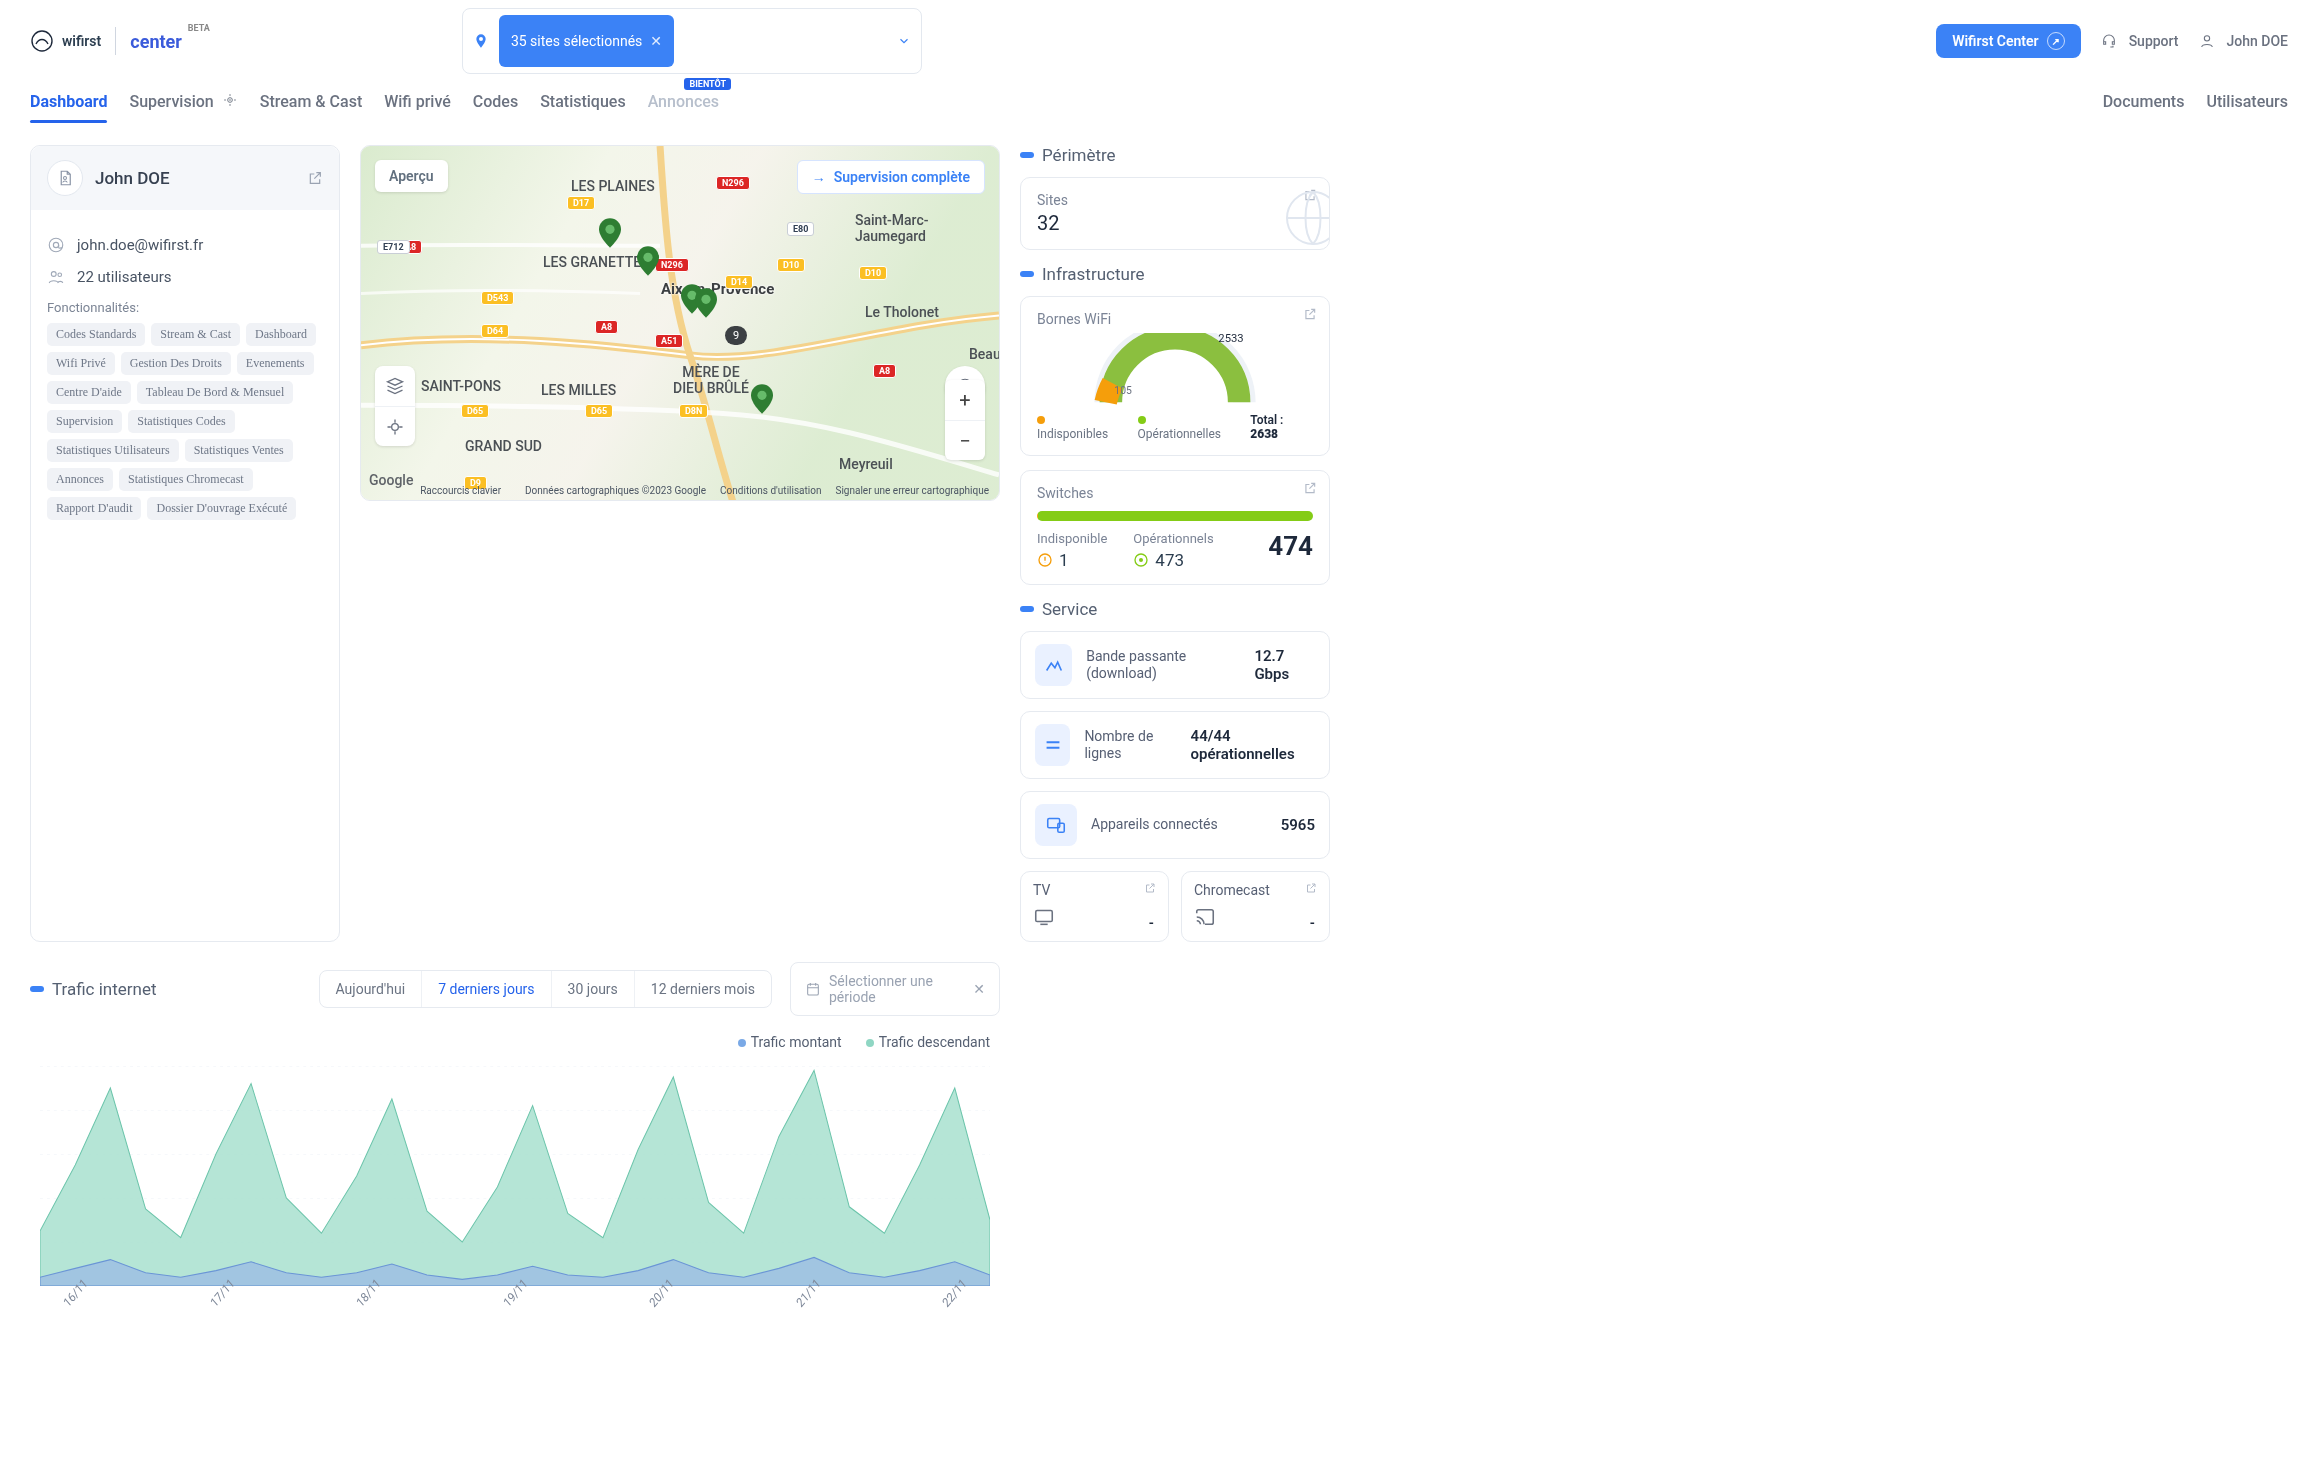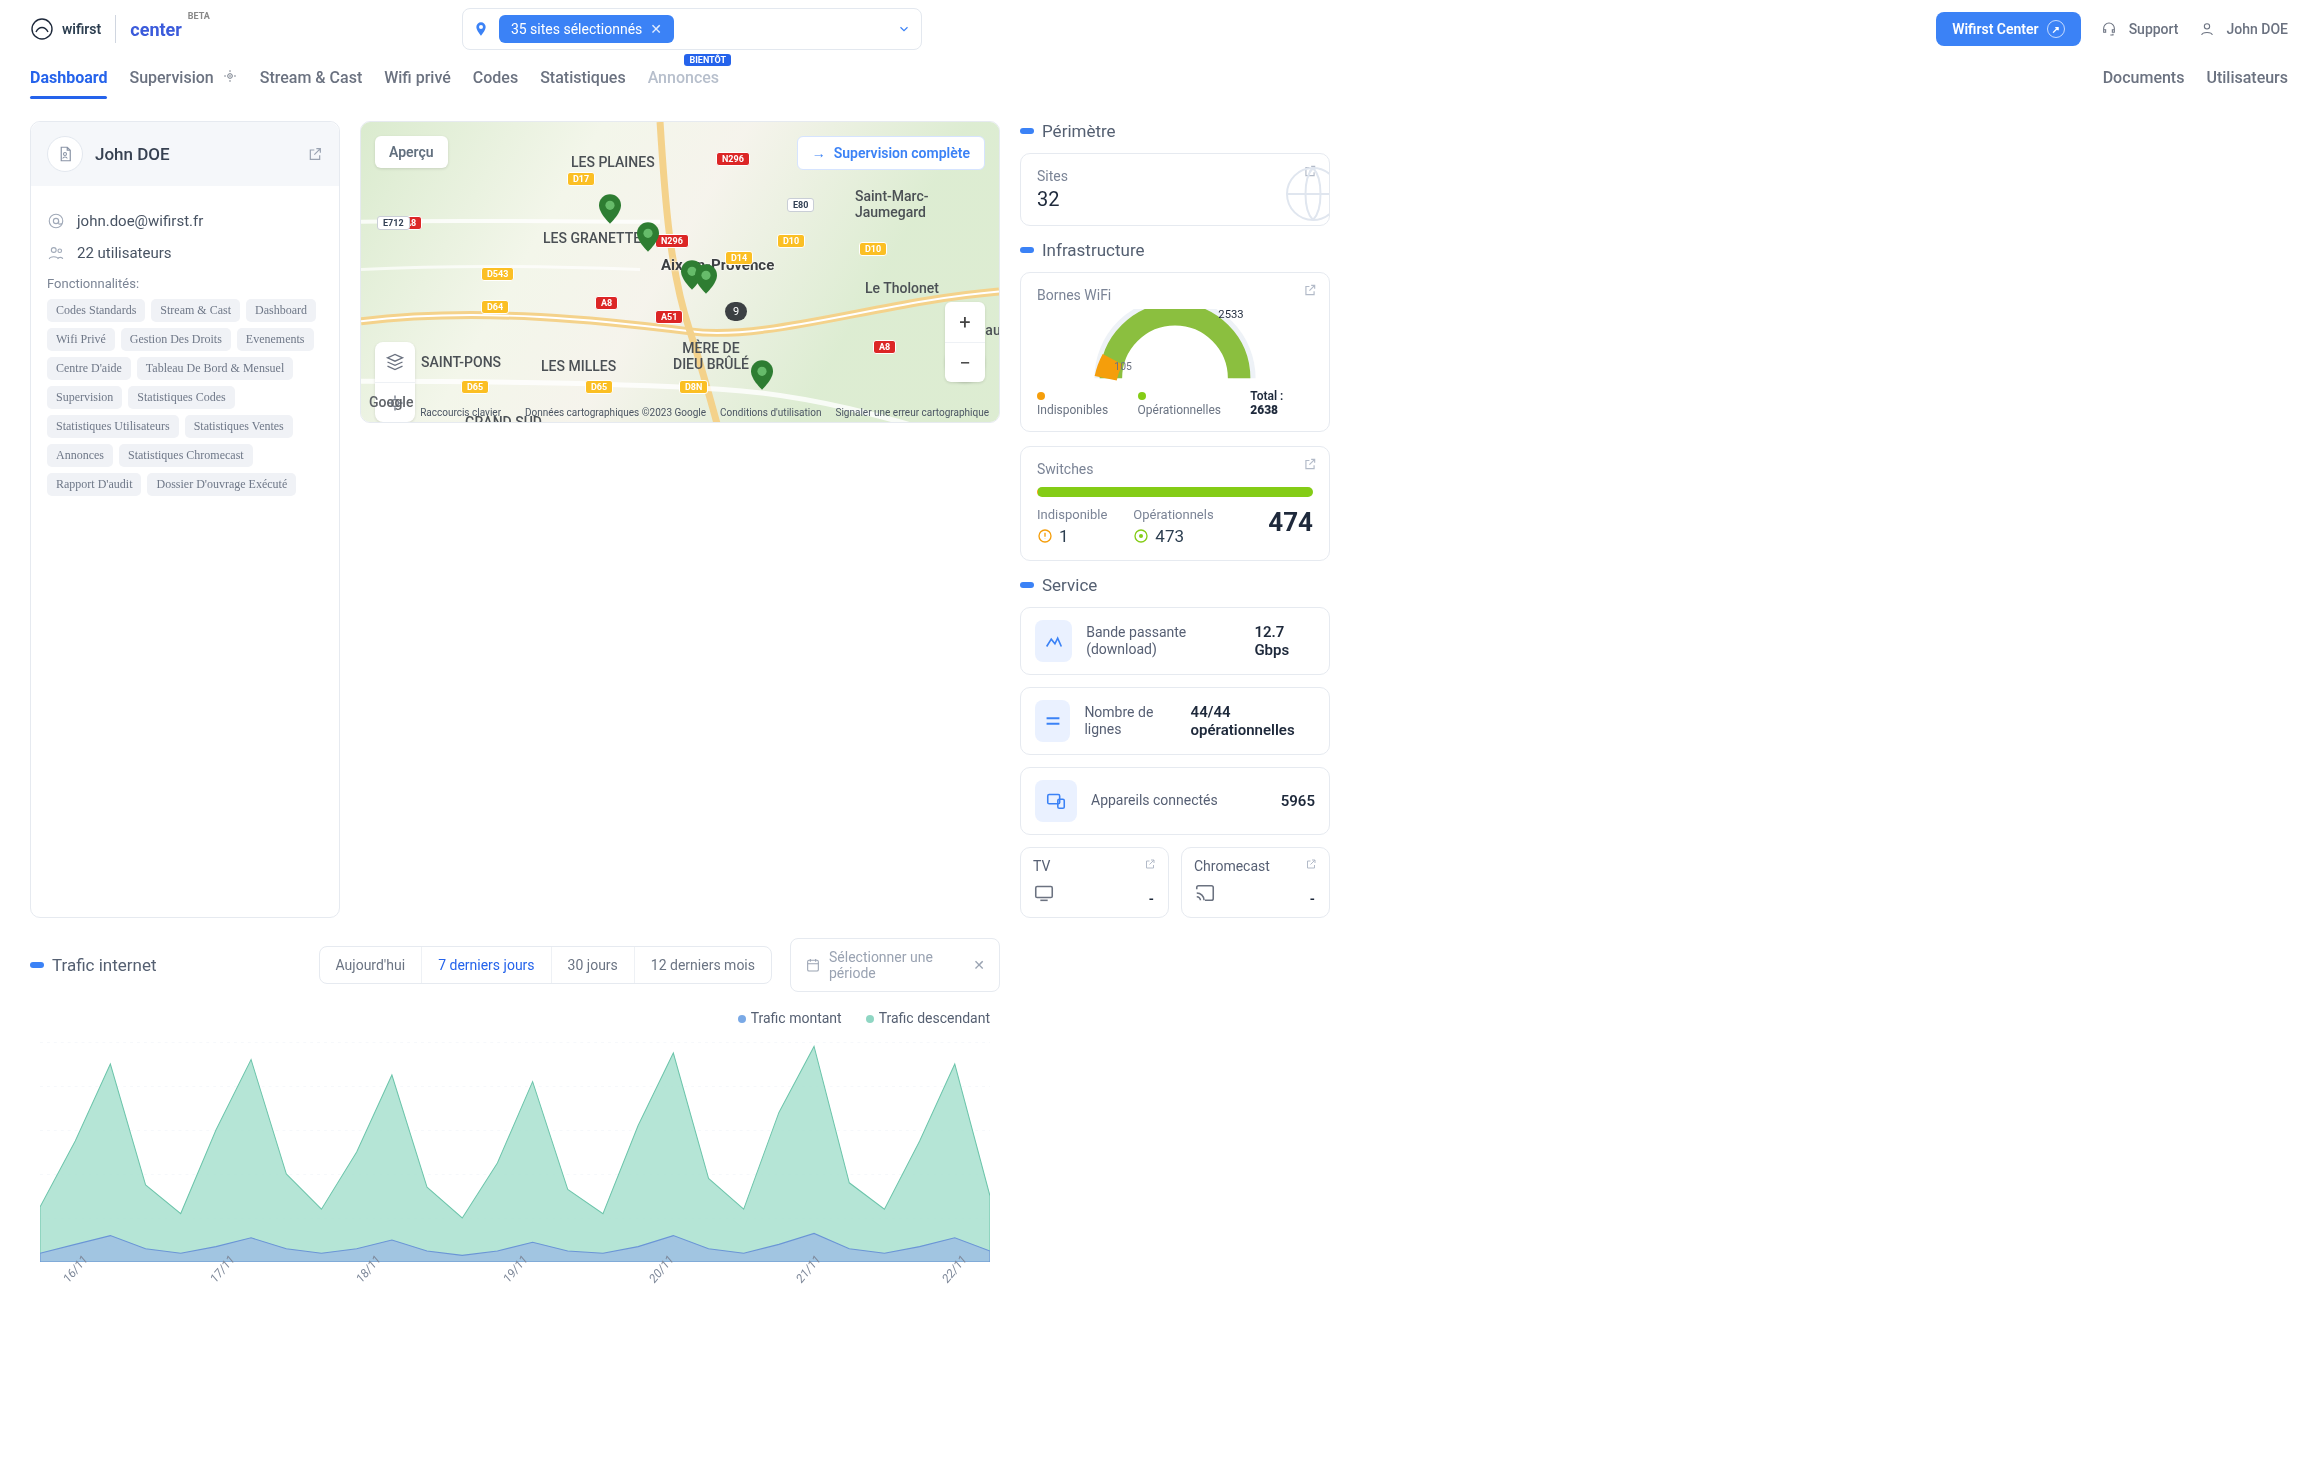--- a/index.html
+++ b/index.html
@@ -8,21 +8,21 @@
 
 .topbar { display:flex; align-items:center; padding:8px 30px 0 30px; gap:20px; }
 .logo { display:flex; align-items:center; gap:8px; font-weight:600; color:#2c3e50;}
 .logo svg { width:24px; height:24px; }
 .logo-divider { width:1px; height:28px; background:#d0d6e0; margin:0 6px;}
 .logo-center { color:#3b5bdb; font-weight:700; font-size:18px; position:relative;}
 .logo-beta { position:absolute; top:-8px; right:-28px; font-size:9px; font-weight:700; color:#888;}
 .search-wrap { flex:0 0 auto; margin-left:260px;}
 .sites-select { display:flex; align-items:center; border:1px solid #e3e8ef; border-radius:8px; padding:6px 10px; width:460px; gap:10px;}
 .sites-pin { color:#3b82f6; font-size:16px;}
-.sites-chip { background:#3b82f6; color:white; border-radius:6px; padding:6px 12px; display:flex; align-items:center; gap:8px; font-size:14px;}
+.sites-chip { background:#3b82f6; color:white; border-radius:6px; padding:18px 12px; display:flex; align-items:center; gap:8px; font-size:14px;}
 .sites-x { color:rgba(255,255,255,.85); font-size:14px; cursor:pointer;}
 .sites-chevron { margin-left:auto; color:#3b82f6;}
 .topbar-spacer { flex:1; }
 .btn-primary { background:#3b82f6; color:white; border-radius:8px; padding:8px 16px; display:flex; align-items:center; gap:8px; font-weight:600;}
 .btn-primary .circ { display:inline-flex; align-items:center; justify-content:center; width:18px; height:18px; border:1.5px solid rgba(255,255,255,.7); border-radius:50%; font-size:10px;}
 .top-link { display:flex; align-items:center; gap:12px; color:#6b7280; font-weight:500;}
 .top-link.user { color:#6b7280;}
 
 
 .nav { display:flex; align-items:center; padding:18px 30px 8px 30px; gap:22px; border-bottom:0;}
@@ -44,21 +44,21 @@
 .icon-circle { width:36px; height:36px; border-radius:50%; border:1px solid #e3e8ef; background:#fff; display:flex; align-items:center; justify-content:center; color:#8a94a6; font-size:16px;}
 .ext-icon { color:#9aa3b2; font-size:16px;}
 .profile-body { padding:12px 16px 16px 16px;}
 .info-row { display:flex; align-items:center; gap:12px; color:#6b7280; margin:14px 0;}
 .info-row .val { color:#485363; font-size:15px;}
 .features-label { color:#7c8595; font-size:13px; margin:14px 0 8px 0;}
 .chips { display:flex; flex-wrap:wrap; gap:6px;}
 .chip { background:#f0f2f6; color:#6f7888; font-size:12px; padding:4px 9px; border-radius:5px;font-family:Liberation Serif, serif;}
 
 
-.map-wrap { position:relative; border-radius:10px; overflow:hidden; height:302px; }
+.map-wrap { position:relative; border-radius:10px; overflow:hidden; height:356px; }
 .map-bg { position:absolute; inset:0; background:
   linear-gradient(120deg, rgba(198,224,180,.65) 0%, rgba(235,240,220,.6) 30%, rgba(245,243,235,.95) 48%, rgba(198,224,180,.6) 75%);
 }
 .map-roads { position:absolute; inset:0; }
 .apercu { position:absolute; top:14px; left:14px; background:#fff; border-radius:6px; padding:8px 14px; font-weight:600; color:#62707f; box-shadow:0 1px 3px rgba(0,0,0,.12);}
 .super-btn { position:absolute; top:14px; right:14px; background:#fff; border:1px solid #d6e4ff; border-radius:6px; padding:8px 14px; color:#3b82f6; font-weight:600; display:flex; align-items:center; gap:8px;}
 .map-tools { position:absolute; left:14px; top:220px; background:#fff; border-radius:8px; box-shadow:0 1px 3px rgba(0,0,0,.12); overflow:hidden; }
 .map-tools div { width:40px; height:40px; display:flex; align-items:center; justify-content:center; color:#6b7280;}
 .map-tools div + div { border-top:1px solid #eef1f5;}
 .map-info { position:absolute; right:14px; top:220px; width:40px; height:40px; background:#fff; border-radius:50%; box-shadow:0 1px 3px rgba(0,0,0,.12); display:flex; align-items:center; justify-content:center; color:#6b7280;}

